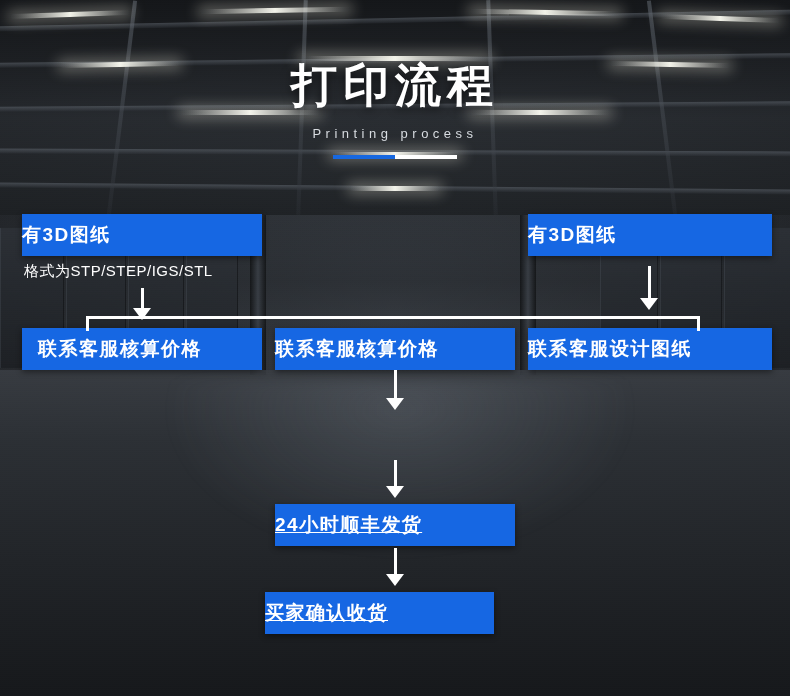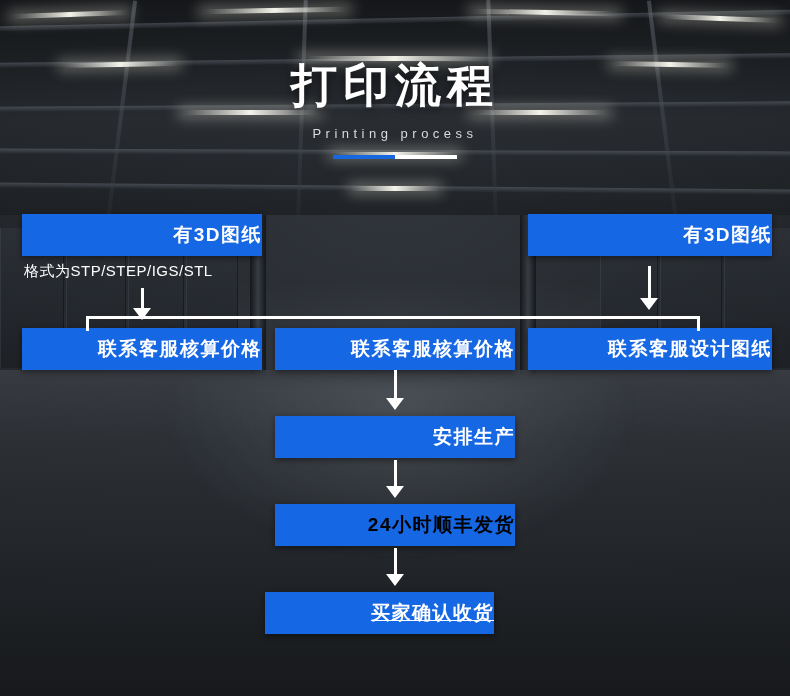--- a/index.html
+++ b/index.html
@@ -130,25 +130,25 @@
 
   .node {
     position: absolute;
     background: #1667e3;
     color: #ffffff;
     font-size: 19px;
     font-weight: bold;
     letter-spacing: 1.5px;
     display: flex;
     align-items: center;
-    justify-content: flex-end;
+    justify-content: flex-start;
     box-shadow: 0 2px 6px rgba(0,0,0,0.45);
     box-sizing: border-box;
   }
-  .node.orange { color: #000000; }
+  .node.orange { color: #ffffff; text-decoration: underline; }
 
   .note {
     position: absolute;
     color: #ffffff;
     font-size: 15px;
     letter-spacing: 0.5px;
     white-space: nowrap;
   }
 
   
@@ -255,23 +255,20 @@
     </div>
 
     <div class="node" style="left:528px; top:328px; width:244px; height:42px;">
       <span>联系客服设计图纸</span>
     </div>
 
     <div class="bracket" style="left:86px; top:316px; width:608px; height:12px;"></div>
     <div class="vline" style="left:394px; top:370px; height:30px;"></div>
     <div class="arrow-head" style="left:386px; top:398px;"></div>
 
-    <div class="node" style="left:275px; top:416px; width:240px; height:42px;">
-      <span>安排生产</span>
-    </div>
 
     <div class="vline" style="left:394px; top:460px; height:28px;"></div>
     <div class="arrow-head" style="left:386px; top:486px;"></div>
 
     <div class="node orange" style="left:275px; top:504px; width:240px; height:42px;">
       <span>24小时顺丰发货</span>
     </div>
 
     <div class="vline" style="left:394px; top:548px; height:28px;"></div>
     <div class="arrow-head" style="left:386px; top:574px;"></div>

